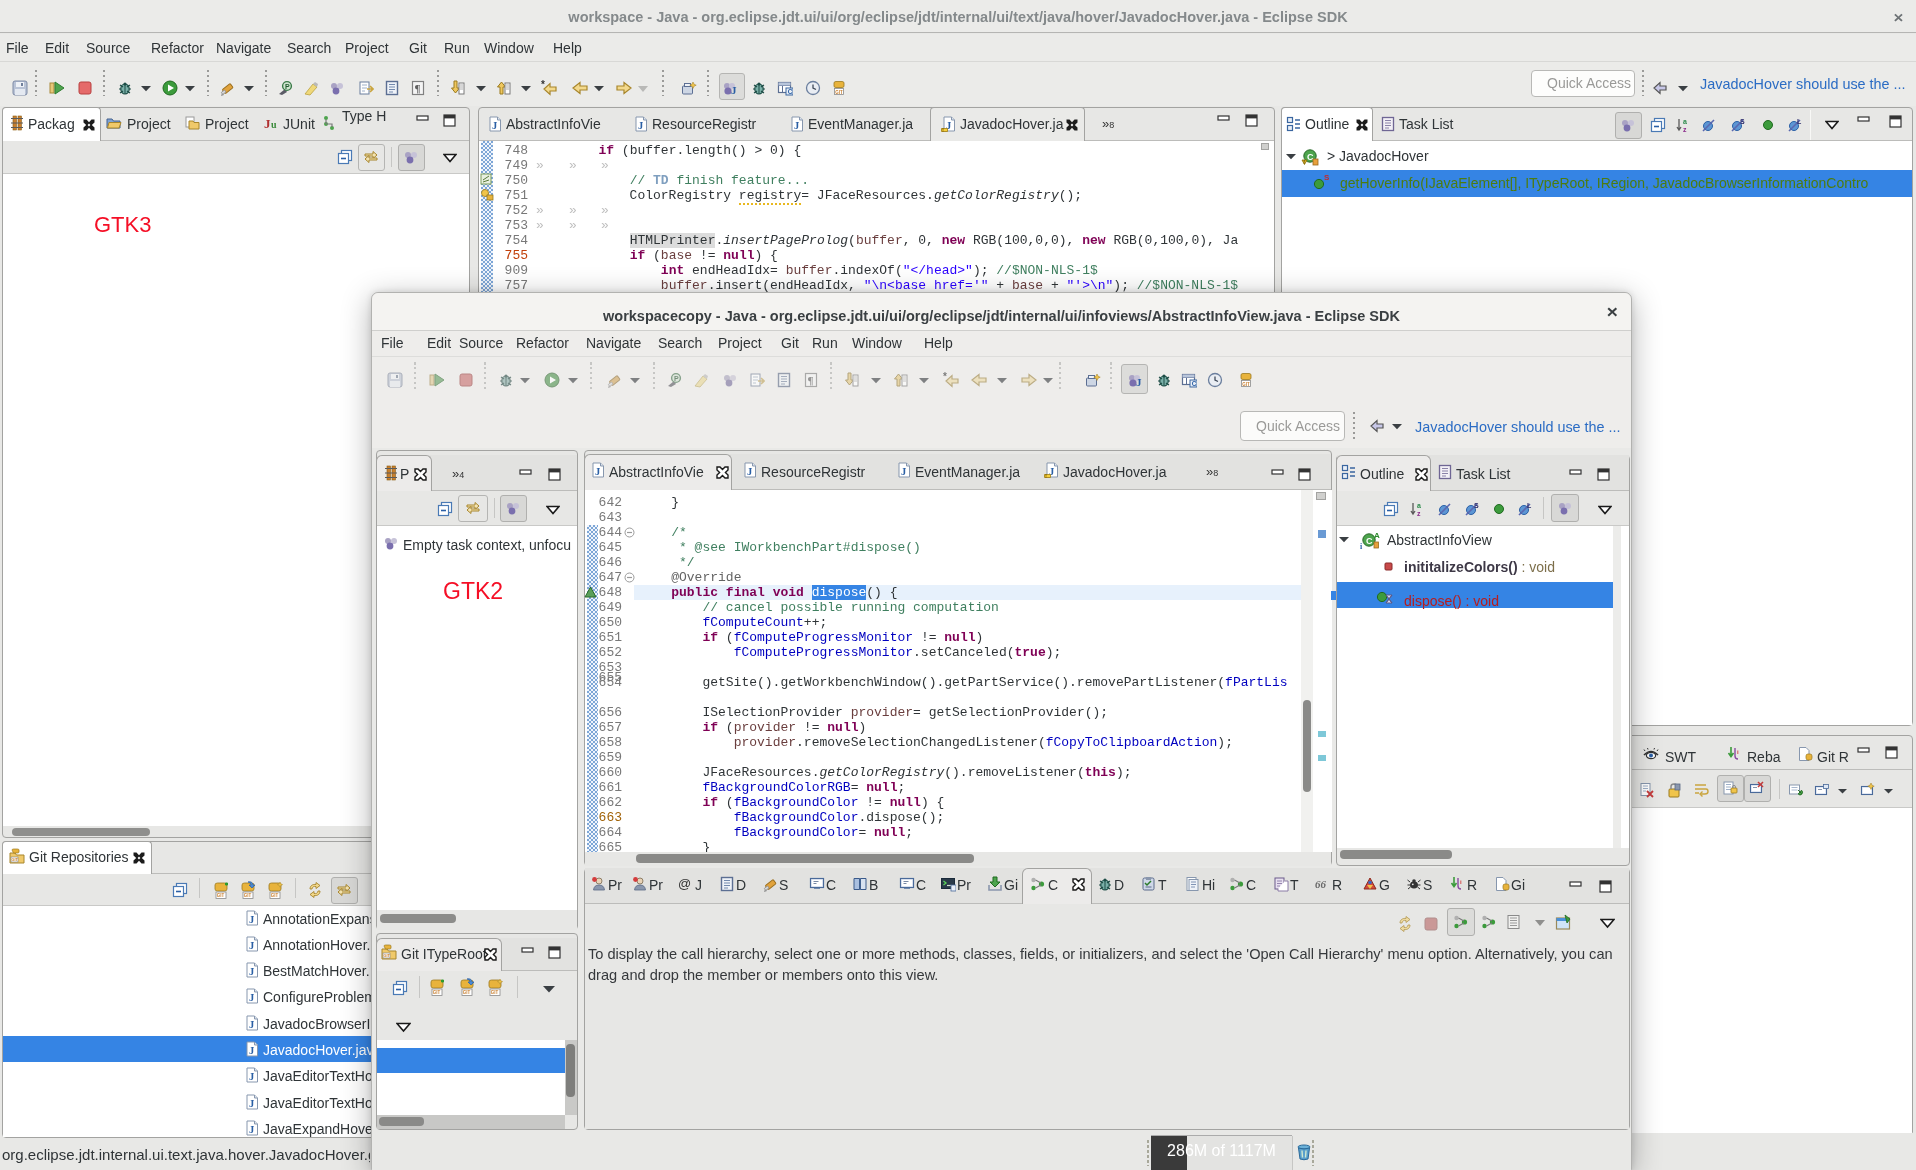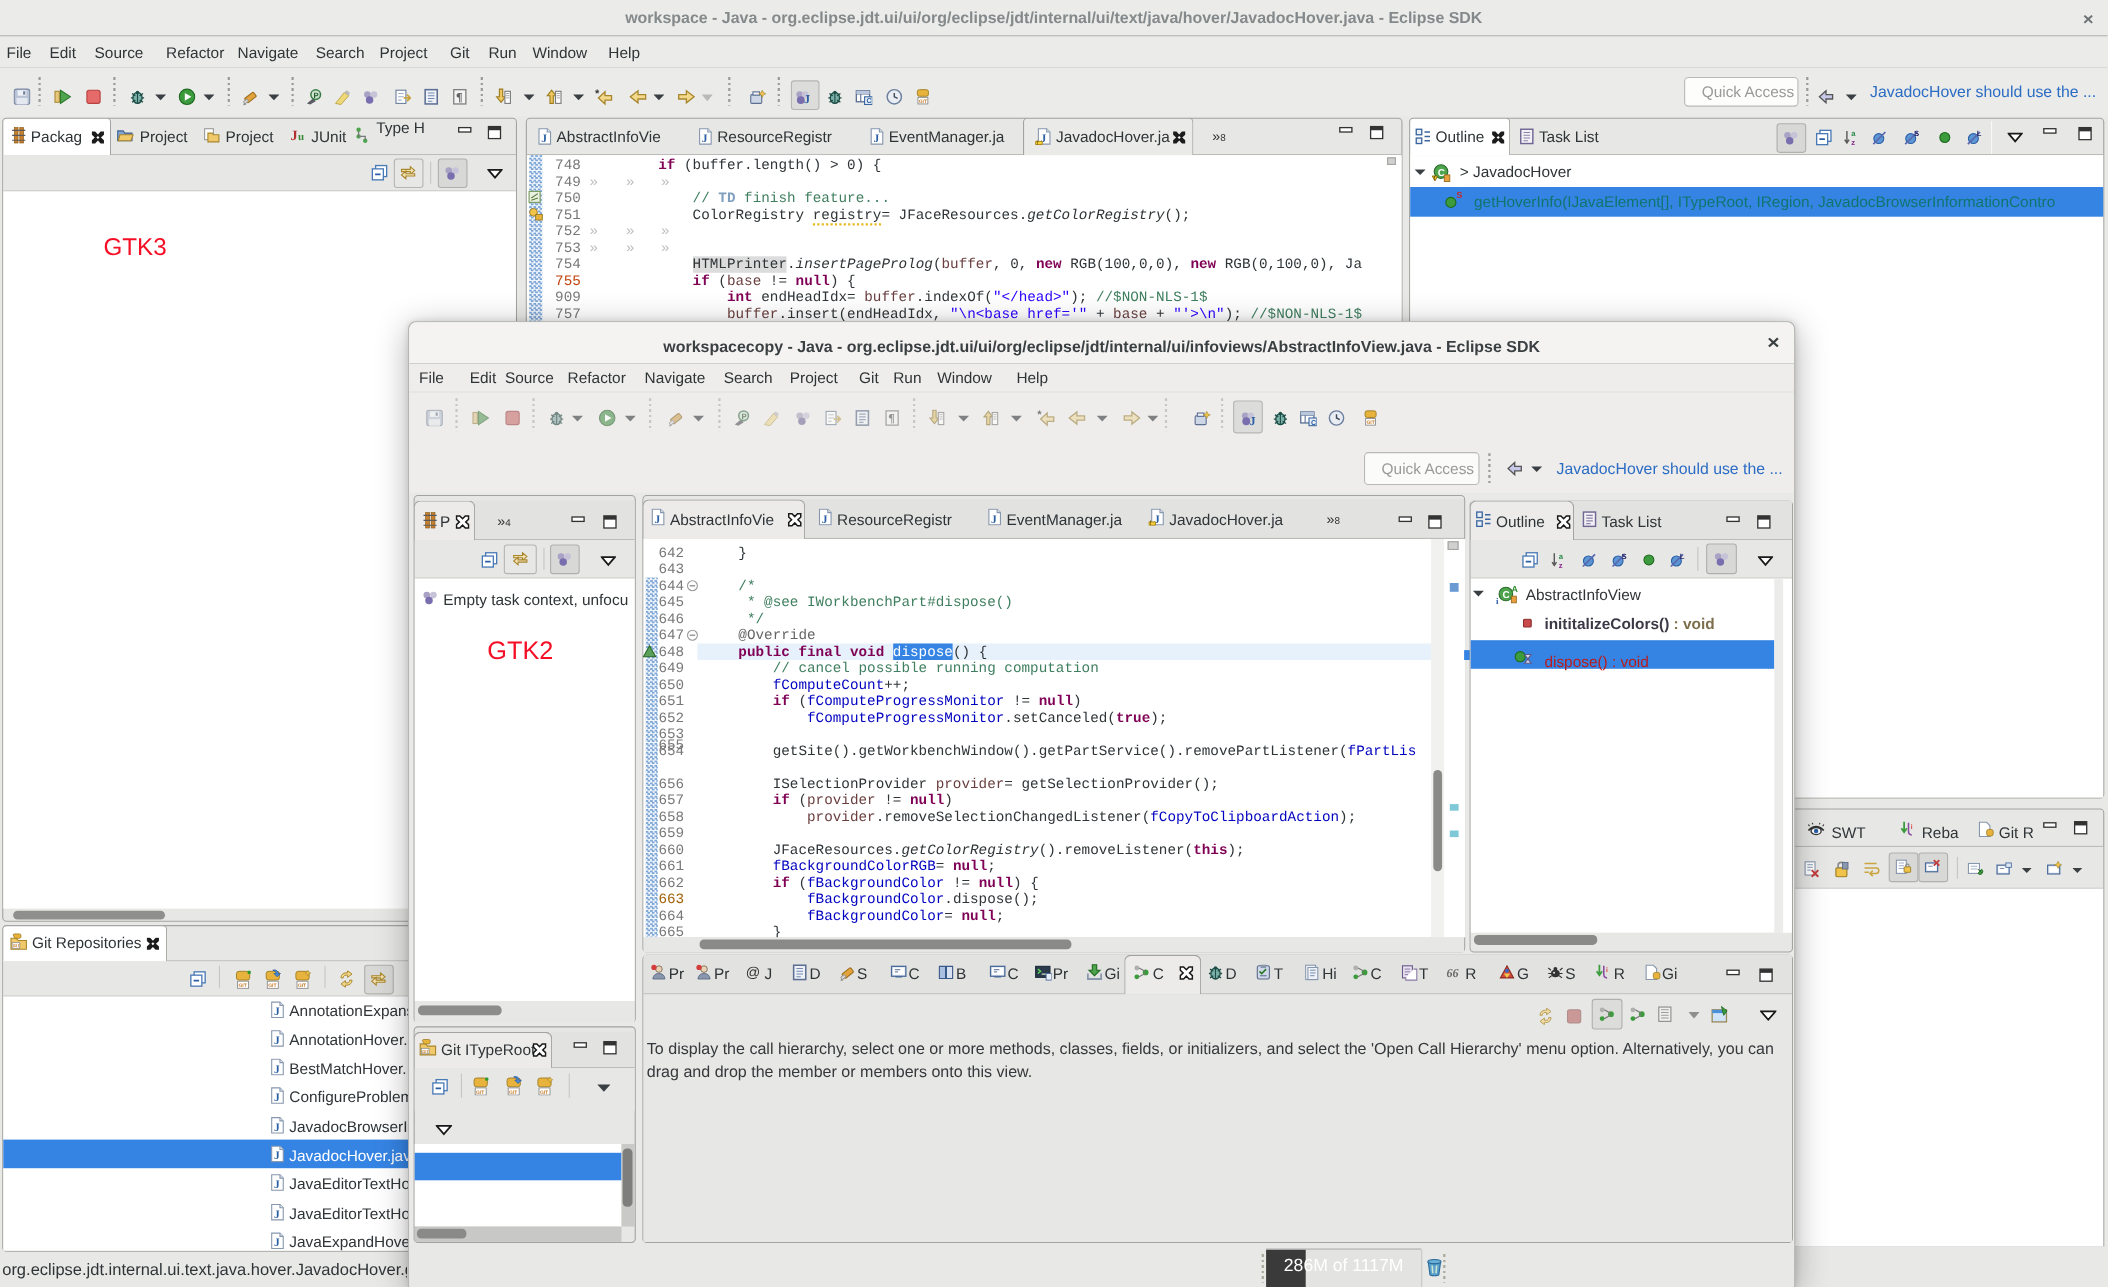--- a/index.html
+++ b/index.html
@@ -390,21 +390,21 @@
     <path d="M2 13 L7 13 L4.5 17.5 Z" fill="#f0c030" stroke="#8a6a00" stroke-width="0.8"></path>
     <text x="3.2" y="17" font-family="Liberation Sans" font-size="5.5" font-weight="bold" fill="#5a4a00">!</text>
     <rect x="13" y="12" width="5" height="6" fill="#e8a03c" stroke="#9a6a1e" stroke-width="0.8"></rect>
   </svg>
 <div style="position:absolute;left:1327px;top:148px;white-space:pre;font-size:14px;">&gt; JavadocHover</div>
 <div style="position:absolute;left:1282px;top:170px;width:630px;height:27px;background:#3584e4;"></div>
 <svg style="position:absolute;left:1311px;top:172px;" width="20" height="20" viewBox="0 0 20 20">
     <circle cx="8" cy="12" r="4.6" fill="#3c9b3c" stroke="#1f6a1f" stroke-width="1"></circle>
     <text x="13" y="8" font-family="Liberation Sans" font-size="8" font-weight="bold" fill="#c42a2a">S</text>
   </svg>
-<div style="position:absolute;left:1340px;top:175px;white-space:pre;font-size:14px;color:#0f766e;width:573px;overflow:hidden;">getHoverInfo(IJavaElement[], ITypeRoot, IRegion, JavadocBrowserInformationContro</div>
+<div style="position:absolute;left:1340px;top:175px;white-space:pre;font-size:14px;color:#4d7c0f;width:573px;overflow:hidden;">getHoverInfo(IJavaElement[], ITypeRoot, IRegion, JavadocBrowserInformationContro</div>
 <div style="position:absolute;left:1600px;top:735px;width:313px;height:398px;background:#e7e7e5;border:1px solid #a3a3a1;border-radius:4px 4px 0 0;"></div>
 <div style="position:absolute;left:1601px;top:769px;width:311px;height:1px;background:#bcbcba;"></div>
 <svg style="position:absolute;left:1643px;top:746px;" width="16" height="16" viewBox="0 0 16 16">
     <path d="M1 9 Q8 2 15 9" fill="none" stroke="#333" stroke-width="1.6"></path>
     <ellipse cx="8" cy="9.5" rx="4.6" ry="3.2" fill="#fff" stroke="#333" stroke-width="1.2"></ellipse>
     <circle cx="8" cy="9.5" r="2" fill="#2a5fa5"></circle>
     <path d="M2 5 L1 3.5 M5 3.5 L4.5 2 M11 3.5 L11.5 2 M14 5 L15 3.5" stroke="#333" stroke-width="1"></path>
   </svg>
 <div style="position:absolute;left:1665px;top:749px;white-space:pre;font-size:14px;">SWT</div>
 <svg style="position:absolute;left:1727px;top:746px;" width="16" height="16" viewBox="0 0 16 16">
@@ -988,21 +988,21 @@
     <circle cx="9" cy="10" r="6.2" fill="#4da44d" stroke="#2a6a2a" stroke-width="1"></circle>
     <text x="6" y="13.6" font-family="Liberation Sans" font-size="9" font-weight="bold" fill="#fff">C</text>
     <text x="0" y="19" font-family="Liberation Serif" font-size="8" font-weight="bold" fill="#2a5fa5">i</text>
     <text x="14" y="8" font-family="Liberation Sans" font-size="8" font-weight="bold" fill="#2e8b2e">A</text>
     <rect x="14" y="12" width="4.5" height="6" fill="#e8a03c" stroke="#9a6a1e" stroke-width="0.8"></rect>
   </svg>
 <div style="position:absolute;left:1387px;top:532px;white-space:pre;font-size:14px;">AbstractInfoView</div>
 <svg style="position:absolute;left:1384px;top:562px;" width="10" height="10" viewBox="0 0 10 10">
     <rect x="1" y="1" width="7" height="7" rx="1" fill="#c84a4a" stroke="#8a2a2a" stroke-width="1"></rect>
   </svg>
-<div style="position:absolute;left:1404px;top:559px;white-space:pre;font-size:14px;"><span style="font-weight:bold;color:#3d3846;">inititalizeColors()</span><span style="color:#7d6f4b;font-weight:bold;"> : void</span></div>
+<div style="position:absolute;left:1404px;top:559px;white-space:pre;font-size:14px;"><span style="font-weight:bold;color:#3d3846;">inititalizeColors()</span><span style="color:#7d6f4b;"> : void</span></div>
 <div style="position:absolute;left:1337px;top:582px;width:276px;height:26px;background:#3584e4;"></div>
 <svg style="position:absolute;left:1374px;top:585px;" width="20" height="20" viewBox="0 0 20 20">
     <circle cx="8" cy="12" r="4.6" fill="#3c9b3c" stroke="#1f6a1f" stroke-width="1"></circle>
     <path d="M12 10 L18 10 L12 18 L18 18 Z M12 10 L18 18 M18 10 L12 18" stroke="#5a5a8a" stroke-width="1" fill="#d8d8ee"></path>
   </svg>
 <div style="position:absolute;left:1404px;top:593px;white-space:pre;font-size:14px;color:#b91c1c;">dispose() : void</div>
 <div style="position:absolute;left:1613px;top:526px;width:8px;height:322px;background:#ececea;"></div>
 <div style="position:absolute;left:1337px;top:848px;width:283px;height:14px;background:#e7e7e5;"></div>
 <div style="position:absolute;left:1340px;top:850px;width:112px;height:9px;background:#8a8a88;border-radius:4px;"></div>
 <div style="position:absolute;left:584px;top:868px;width:1046px;height:262px;background:#e7e7e5;border:1px solid #a3a3a1;border-radius:4px;"></div>

